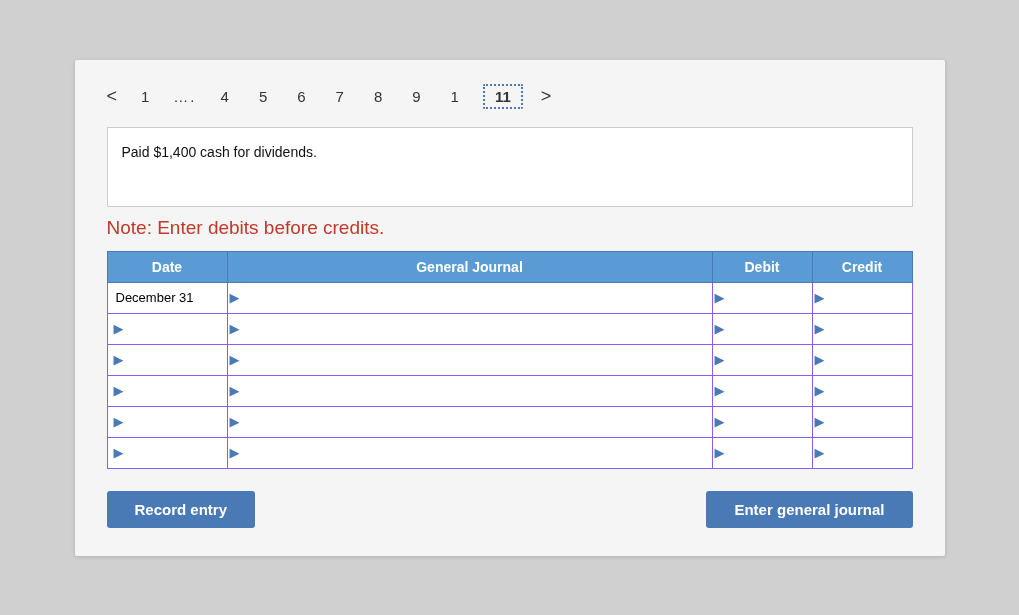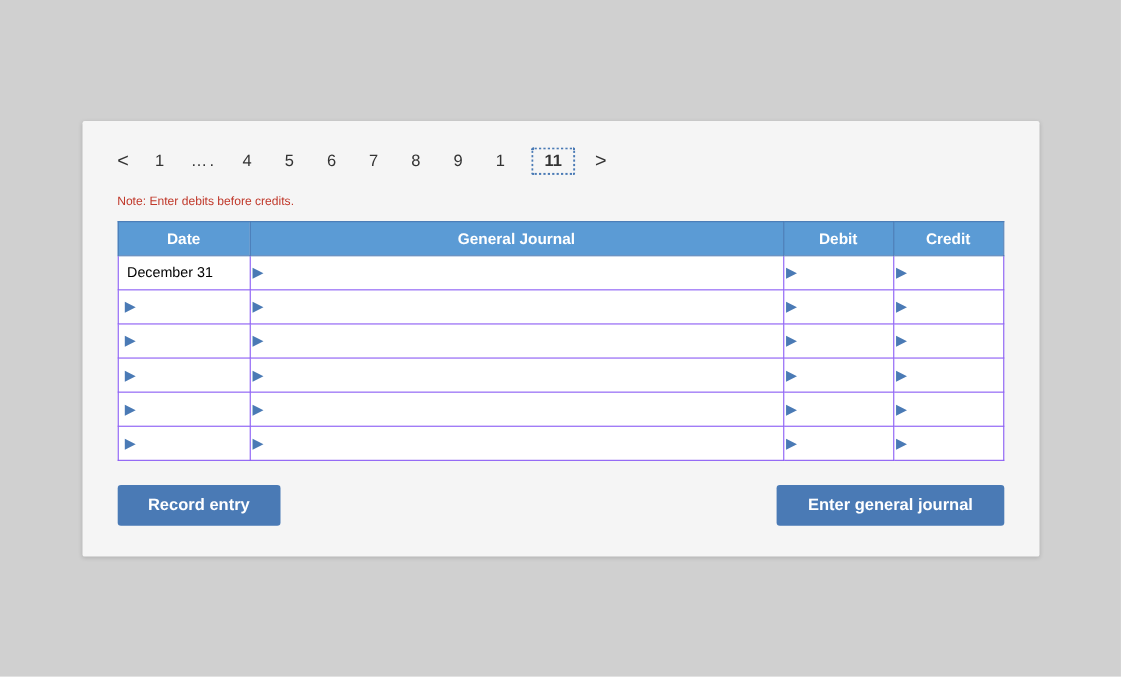--- a/index.html
+++ b/index.html
@@ -58,21 +58,21 @@
       background: #fff;
       border: 1px solid #ccc;
       padding: 16px 14px;
       min-height: 80px;
       margin-bottom: 10px;
       color: #111;
       font-size: 14px;
     }
     .note {
       color: #c0392b;
-      font-size: 11px;
+      font-size: 19px;
       margin-bottom: 12px;
     }
     table {
       width: 100%;
       border-collapse: collapse;
       margin-bottom: 22px;
     }
     thead tr th {
       background: #5b9bd5;
       color: #fff;
@@ -160,20 +160,23 @@
     <span class="nav-num">5</span>
     <span class="nav-num">6</span>
     <span class="nav-num">7</span>
     <span class="nav-num">8</span>
     <span class="nav-num">9</span>
     <span class="nav-num">1</span>
     <span class="nav-num active">11</span>
     <span class="nav-arrow">&gt;</span>
   </div>
 
+  <div class="description-box">
+    <span>Paid $1,400 cash for dividends.</span>
+  </div>
 
   <div class="note">Note: Enter debits before credits.</div>
 
   <table>
     <thead>
       <tr>
         <th>Date</th>
         <th>General Journal</th>
         <th>Debit</th>
         <th>Credit</th>

